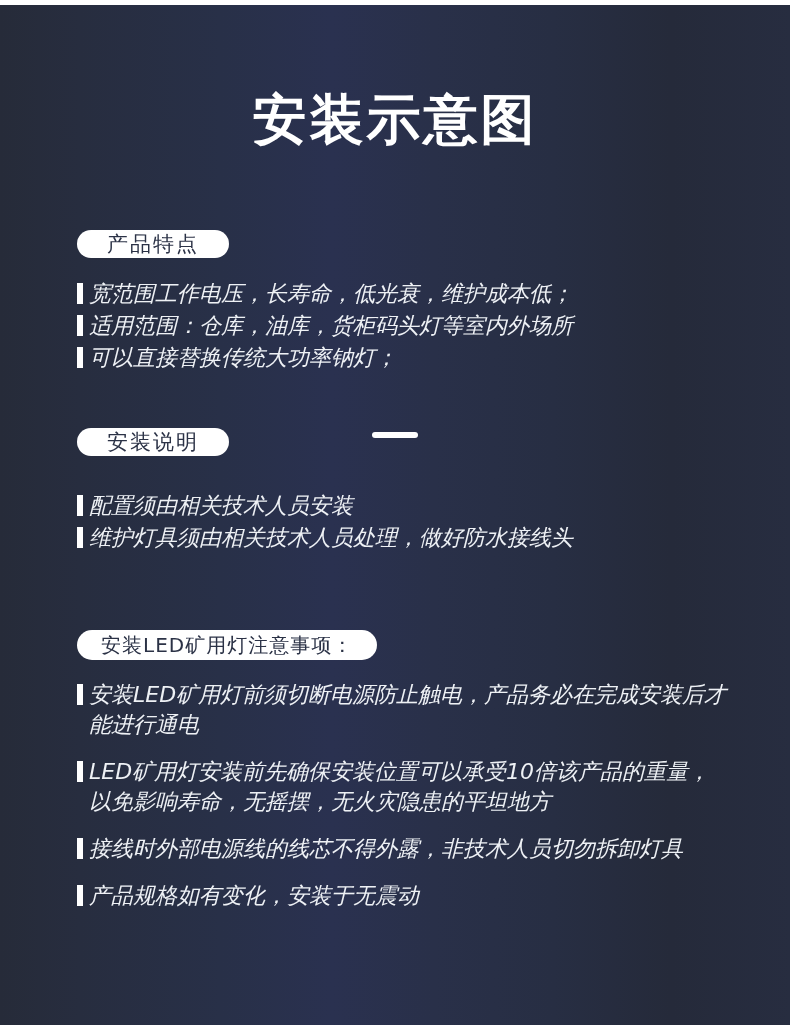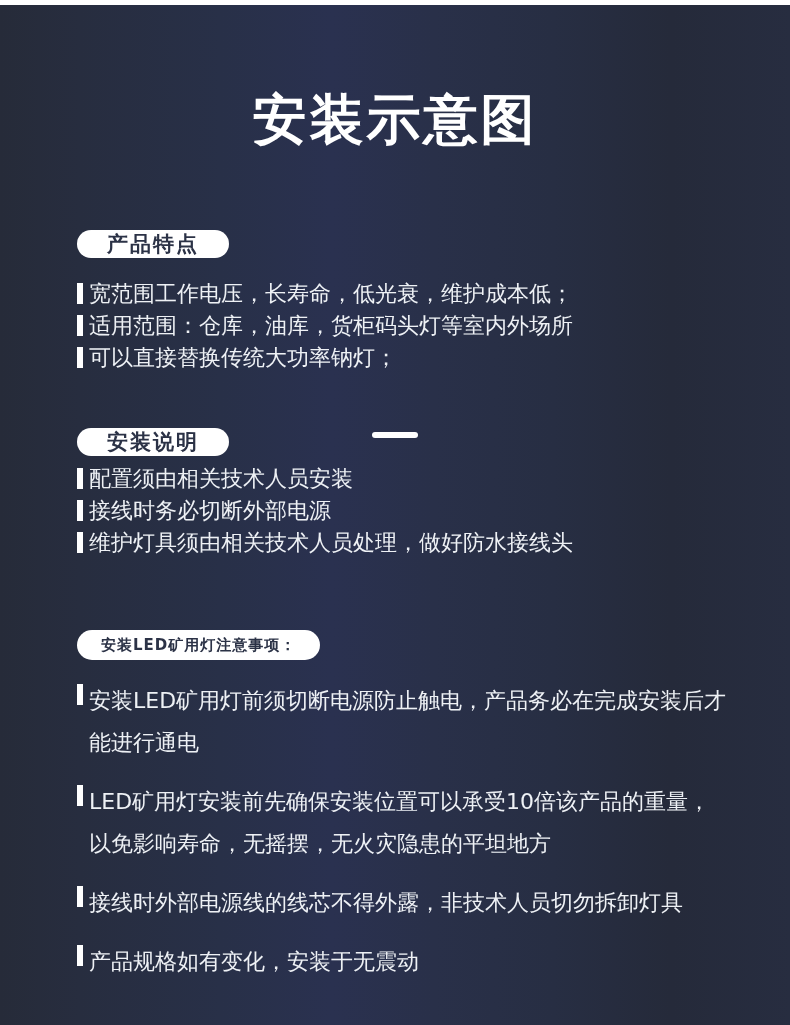--- a/index.html
+++ b/index.html
@@ -28,51 +28,52 @@
   .section{
     position:absolute;left:77px;right:55px;
   }
   .sec1{top:230px;}
   .sec2{top:428px;}
   .sec3{top:630px;}
   .pill{
     display:inline-block;
     background:var(--pill-bg,#ffffff);
     color:var(--pill-text,#2b3246);
-    font-weight:bold;
+    font-weight:normal;
     border-radius:18px;
     white-space:nowrap;
   }
   .pill-sm{
     font-size:21px;line-height:28px;height:28px;
     padding:0 30px;letter-spacing:2px;
   }
   .pill-lg{
-    font-size:15px;line-height:30px;height:30px;
+    font-size:20px;line-height:30px;height:30px;
     padding:0 24px;letter-spacing:1px;
   }
   ul.items{
     list-style:none;margin:0;padding:0;
   }
   .sec1 ul.items{margin-top:20px;}
-  .sec2 ul.items{margin-top:7px;}
+  .sec2 ul.items{margin-top:34px;}
   .sec3 ul.items{margin-top:20px;}
   li.item{
     position:relative;
     padding-left:12px;
     font-size:22px;
     color:#eef1f5;
     overflow-wrap:break-word;
+    font-style:italic;
   }
   .sec1 li.item,.sec2 li.item{
     line-height:32px;
     margin-bottom:0;
   }
   .sec3 li.item{
-    line-height:42px;
+    line-height:30px;
     margin-bottom:17px;
     max-width:640px;
   }
   .marker{
     position:absolute;left:0;top:5px;
     width:6px;height:21px;
     background:var(--marker,#ffffff);
     display:inline-block;
   }
   .sec1 .marker,.sec2 .marker{top:5px;}
@@ -114,21 +115,20 @@
 
   <section class="section sec2">
     <span class="pill pill-sm">安装说明</span>
     <ul class="items">
       <li class="item">
         <span class="marker"></span>
         <span>配置须由相关技术人员安装</span>
       </li>
       <li class="item">
         <span class="marker"></span>
-        <span>接线时务必切断外部电源</span>
       </li>
       <li class="item">
         <span class="marker"></span>
         <span>维护灯具须由相关技术人员处理，做好防水接线头</span>
       </li>
     </ul>
   </section>
 
   <section class="section sec3">
     <span class="pill pill-lg">安装LED矿用灯注意事项：</span>

